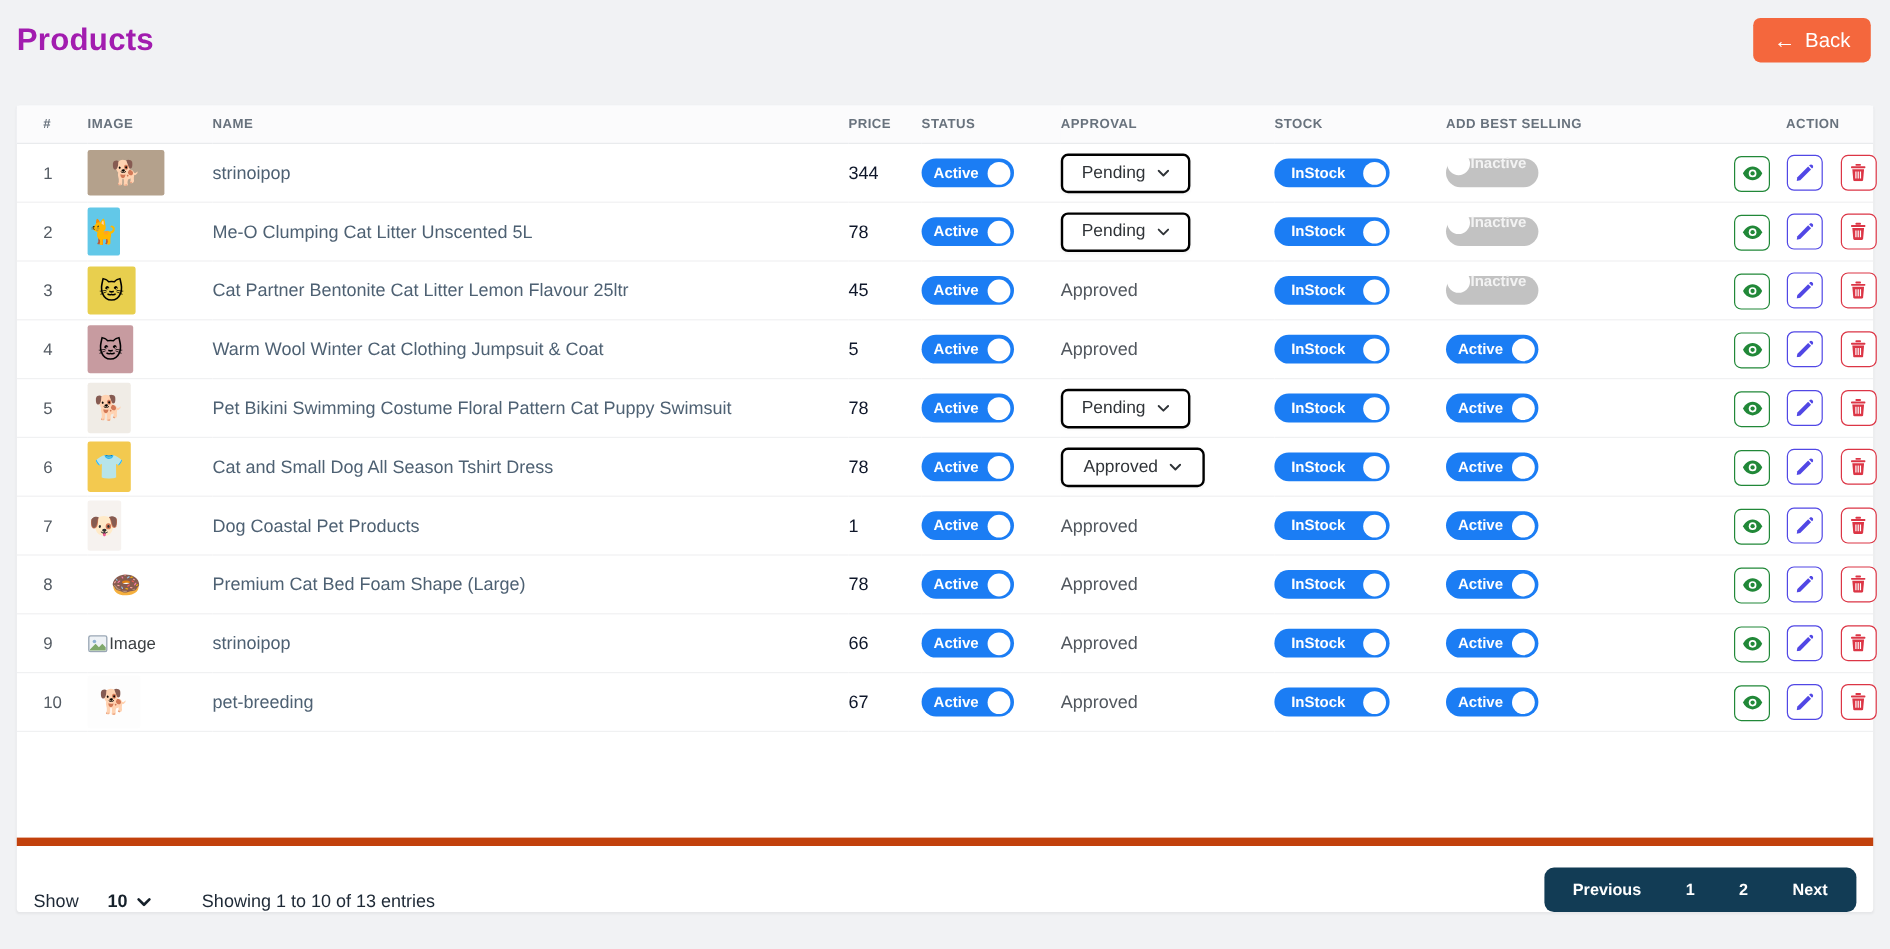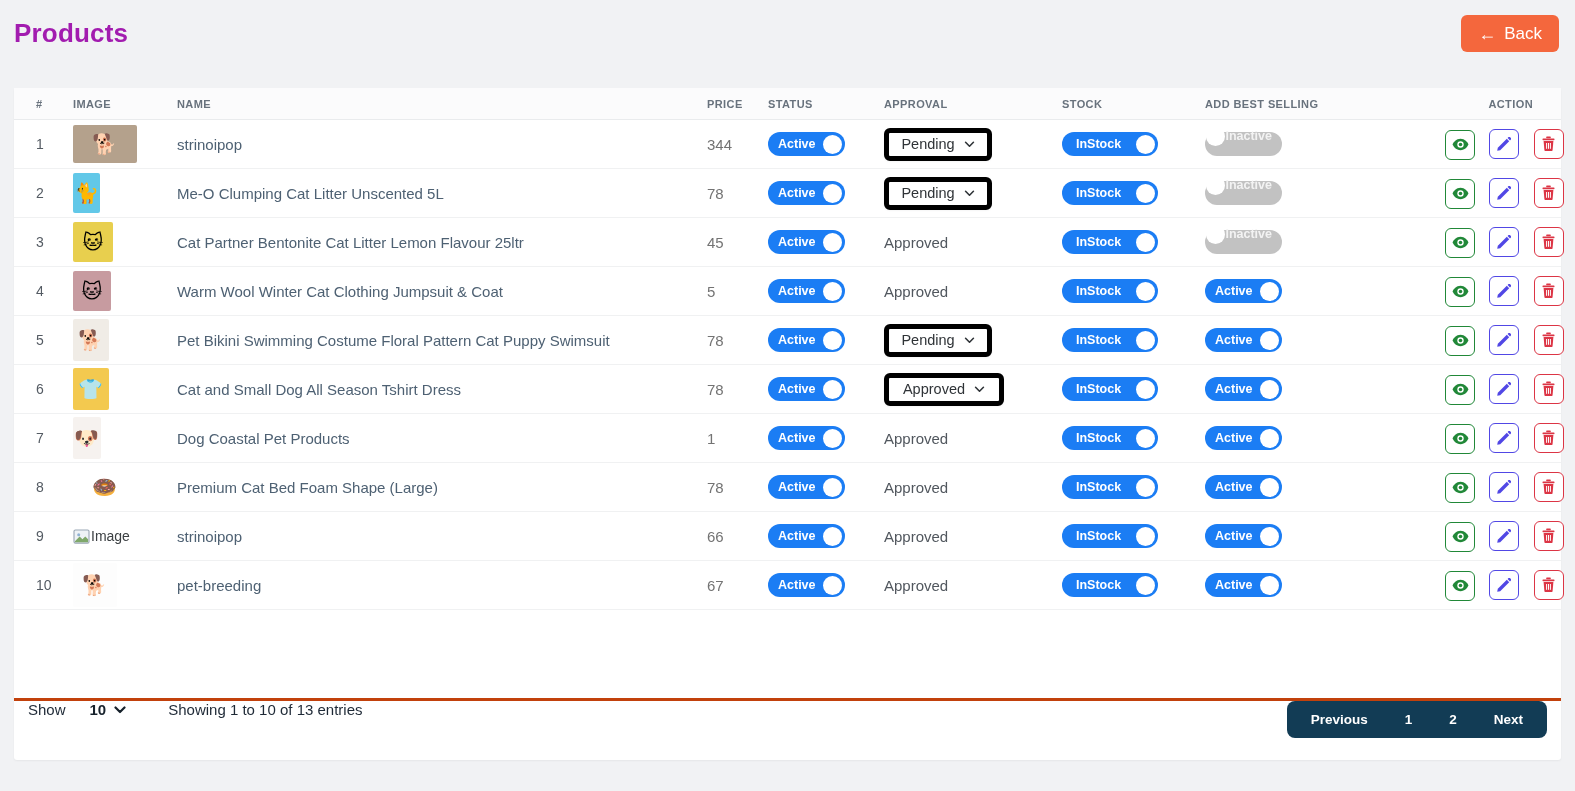--- a/index.html
+++ b/index.html
@@ -27,51 +27,51 @@
   table { width:100%; border-collapse:collapse; table-layout:fixed; }
   col.c-idx{width:59px} col.c-img{width:104px} col.c-name{width:530px} col.c-price{width:61px}
   col.c-status{width:116px} col.c-appr{width:178px} col.c-stock{width:143px} col.c-best{width:230px} col.c-act{width:auto}
   thead th { text-align:left; font-size:11px; font-weight:700; color:#68727d; letter-spacing:.4px;
              padding:10px 0 9px 0; background:#fbfbfc; border-bottom:1px solid #e9ebed; }
   thead th:first-child { padding-left:22px; }
   thead th.right { text-align:right; padding-right:28px; }
   tbody td { height:49px; border-bottom:1px solid #f0f1f2; vertical-align:middle; padding:0; }
   td.idx { padding-left:22px; font-size:14px; color:#545b63; }
   td.name { font-size:15px; color:#4e6173; }
-  td.price { font-size:15px; color:#737373; }
+  td.price { font-size:15px; color:#0f172a; }
   td.appr-cell { font-size:15px; color:#51575e; }
   td.act { text-align:right; padding-right:10px; white-space:nowrap; }
 
   
   .thumb { display:flex; align-items:center; justify-content:center; border-radius:2px; overflow:hidden; font-size:20px; }
   .broken { display:flex; align-items:center; gap:1px; font-size:14px; color:#3c4043; }
 
   
   .toggle { display:inline-flex; align-items:center; justify-content:space-between; background:#1b7df4;
             border-radius:999px; height:24px; padding:0 3px 0 10px; width:77px; cursor:pointer; }
   .toggle .t-label { color:#fff; font-size:12.5px; font-weight:700; }
   .toggle .knob { width:19px; height:19px; background:#fff; border-radius:50%; flex:none; }
   .toggle.wide { width:96px; padding-left:14px; }
   .toggle.off { background:#c2c2c2; flex-direction:row-reverse; padding:0 10px 16px 3px; }
   .toggle.off .t-label { color:#f3f3f3; }
 
   
   .dd { display:inline-flex; align-items:center; justify-content:center; gap:9px; min-width:108px; height:33px;
-        padding:0 12px; background:#fff; border:5px solid #000000; border-radius:6px; box-shadow:0 1px 2px rgba(0,0,0,.04);
+        padding:0 12px; background:#fff; border:2px solid #000000; border-radius:6px; box-shadow:0 1px 2px rgba(0,0,0,.04);
         font-size:14.5px; color:#2f3337; cursor:pointer; }
 
   
   .icon-btn { display:inline-flex; align-items:center; justify-content:center; width:30px; height:30px;
               border-radius:6px; background:#fff; cursor:pointer; margin-left:10px; }
   .icon-btn.view { border:1.5px solid #218838; }
   .icon-btn.edit { border:1.5px solid #5147e5; }
   .icon-btn.del  { border:1.5px solid #dc3545; }
 
   
-  .card-footer { margin-top:auto; display:flex; align-items:flex-start; padding:0 14px 0 14px; height:62px; border-top:3px solid #c2410c; }
+  .card-footer { margin-top:auto; display:flex; align-items:flex-end; padding:0 14px 0 14px; height:62px; border-top:7px solid #c2410c; }
   .show-label { font-size:15px; color:#1e2936; }
   .show-select { display:inline-flex; align-items:center; gap:8px; margin:0 0 0 24px; font-size:15px; font-weight:700; color:#16212b; cursor:pointer; }
   .entries { font-size:15px; color:#1e2936; margin-left:42px; }
   .pagination { margin-left:auto; background:#123c55; border-radius:8px; height:37px; display:flex; align-items:center;
                 padding:0 24px; gap:37px; }
   .pagination .pg-item { color:#fff; font-size:13.5px; font-weight:700; cursor:pointer; }
 </style>
 </head>
 <body>
 

